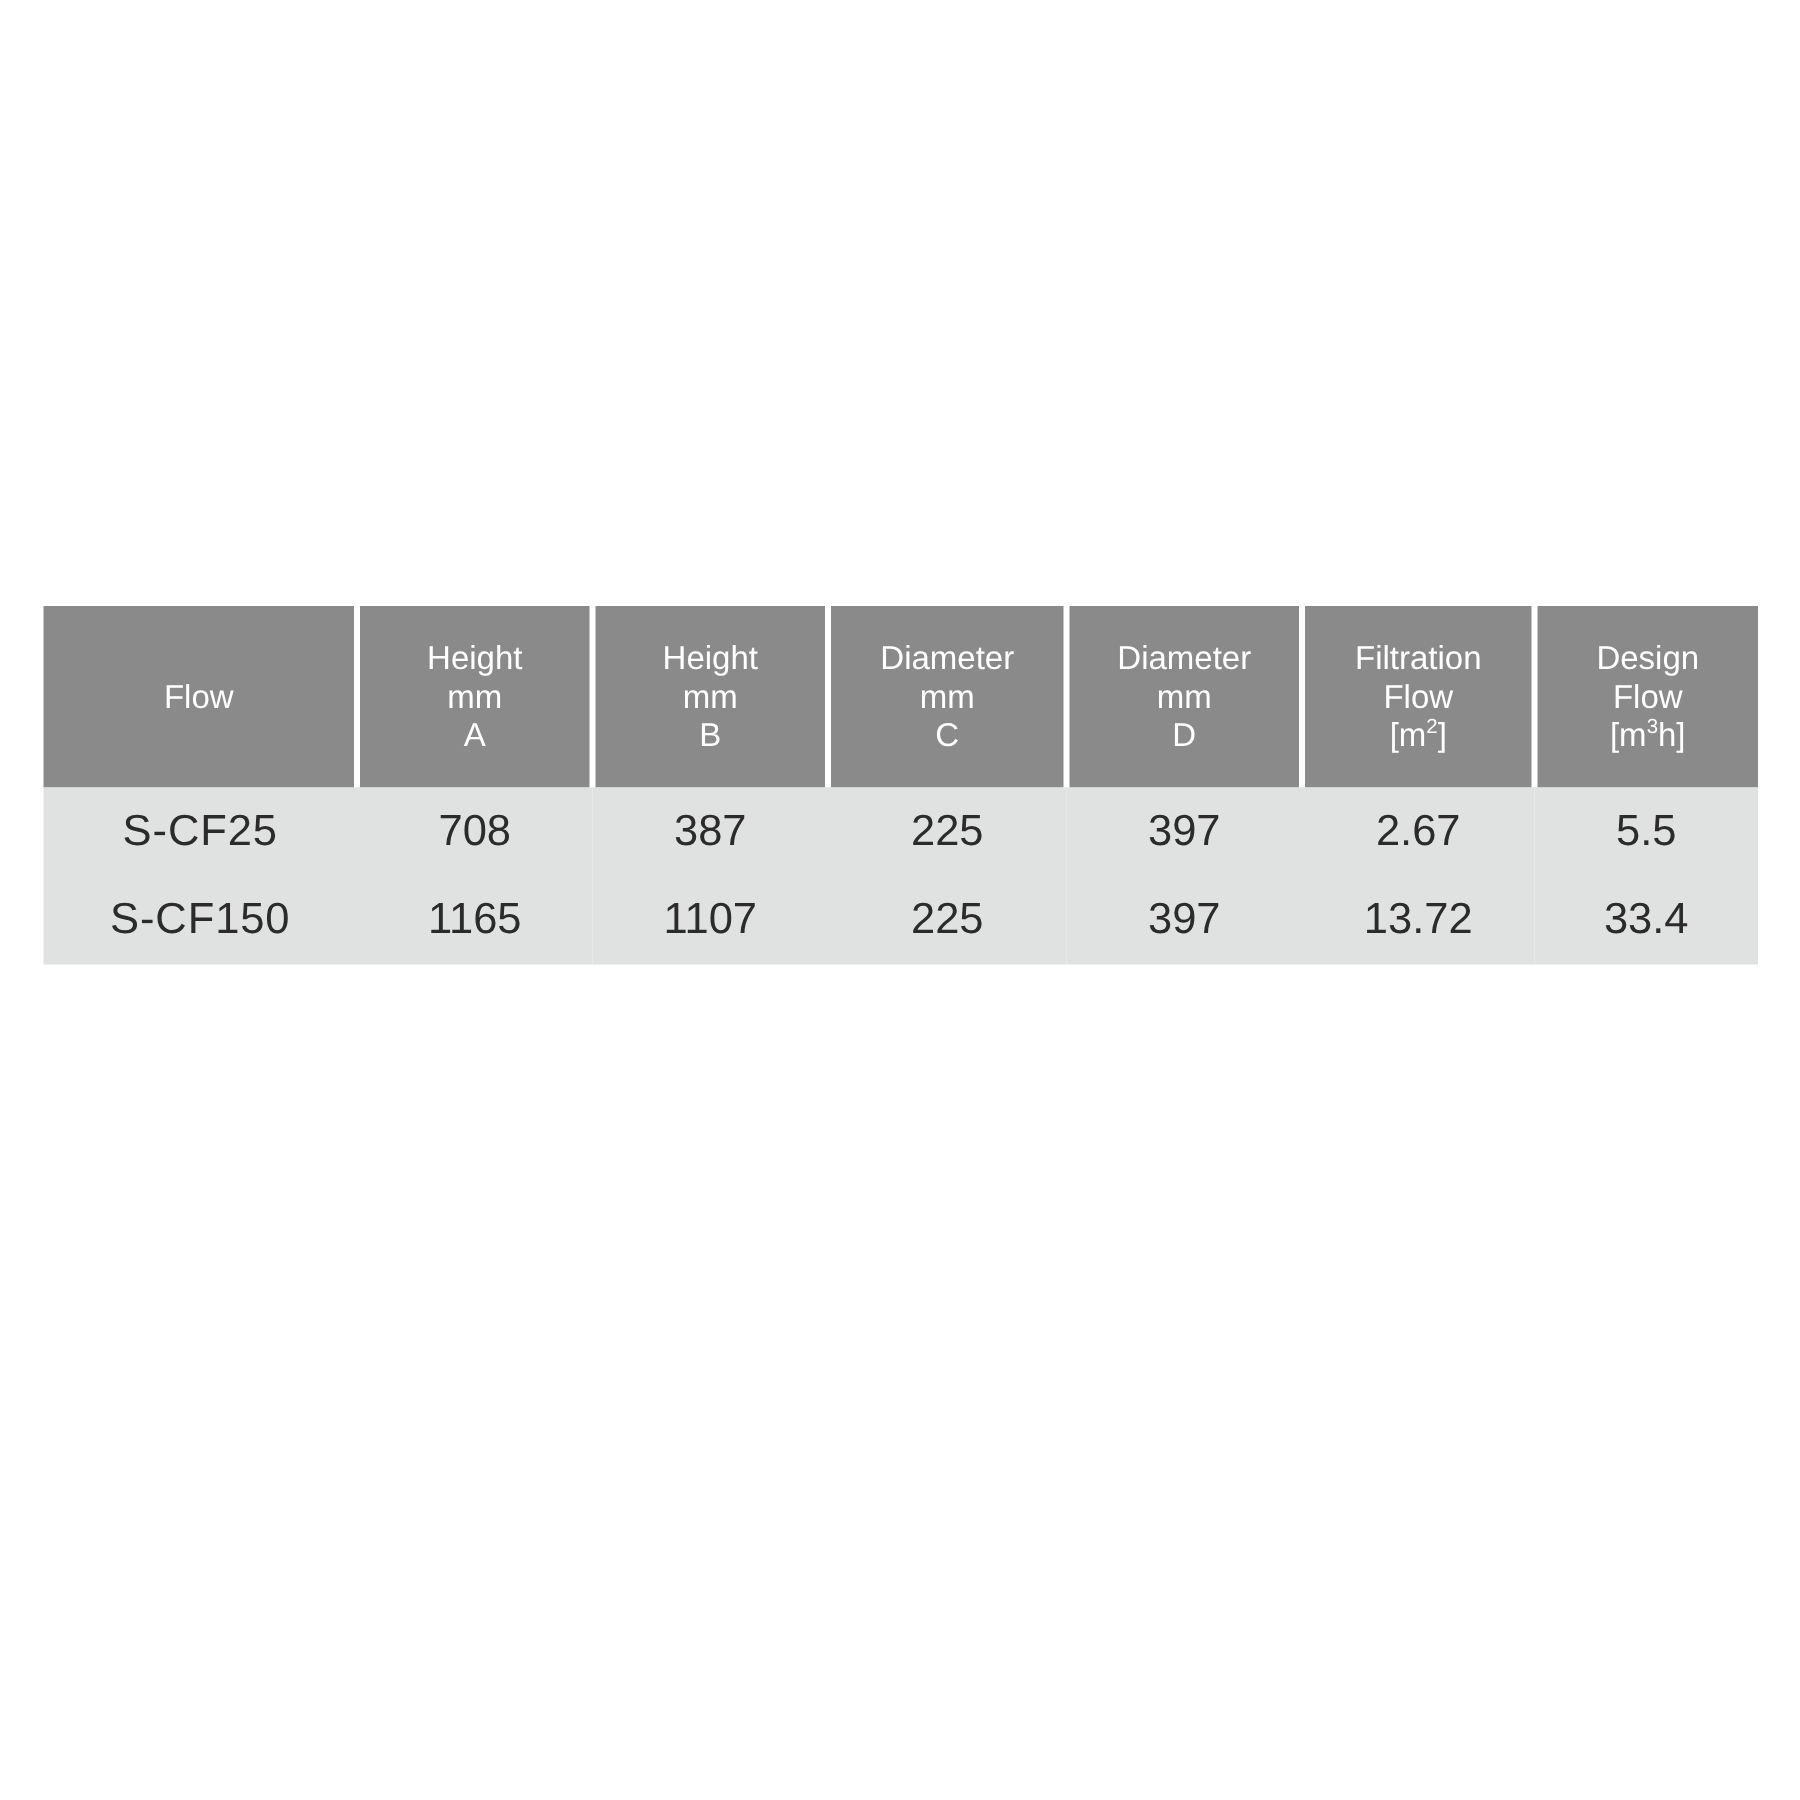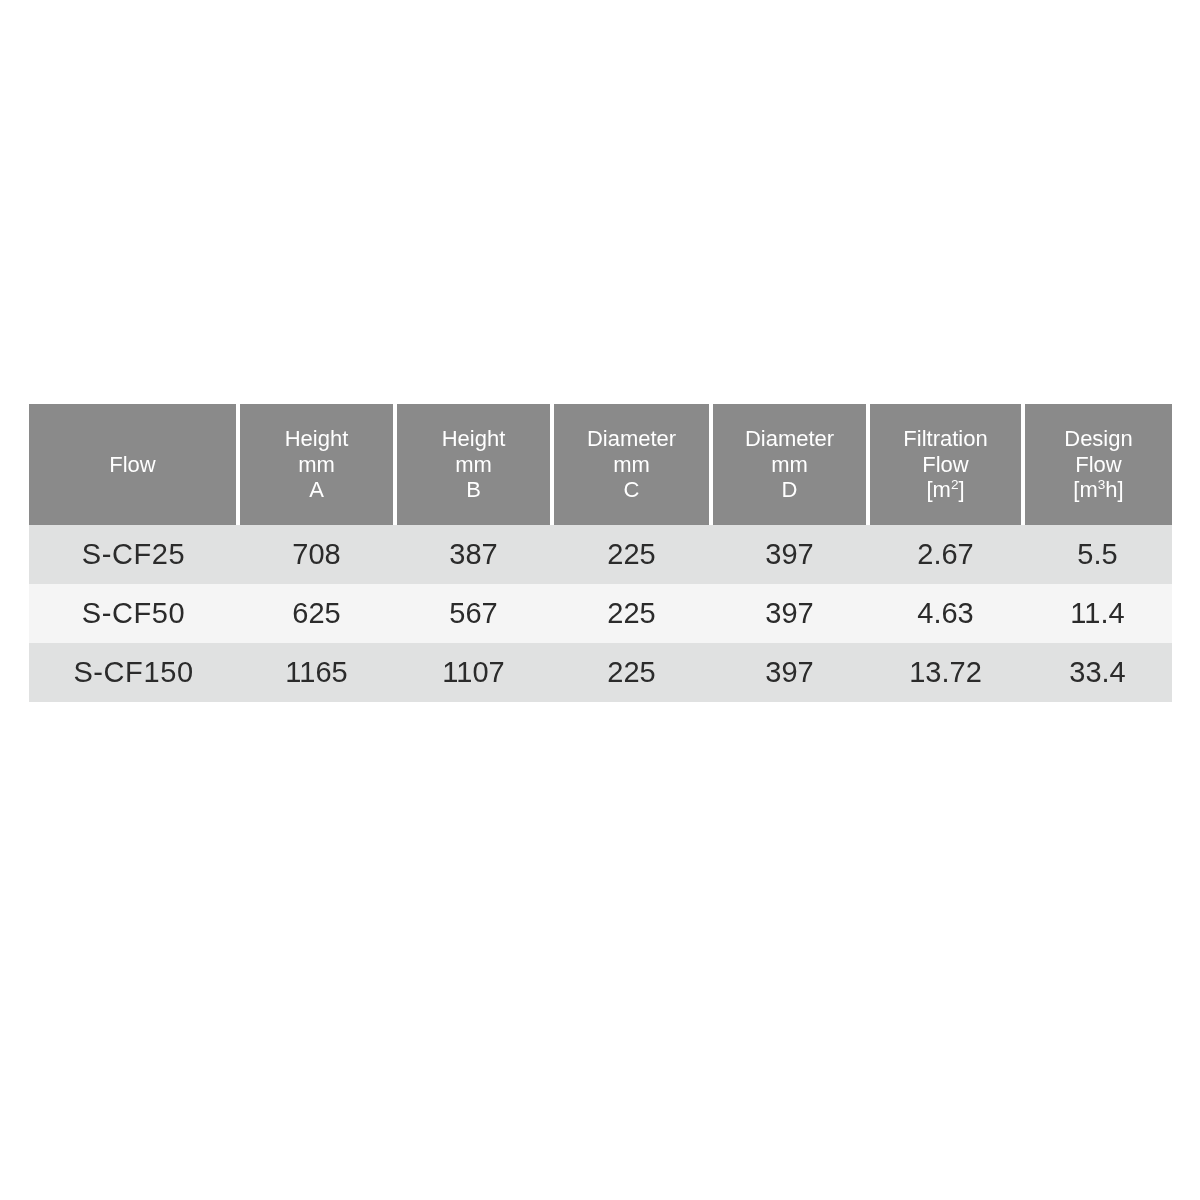--- a/index.html
+++ b/index.html
@@ -166,29 +166,20 @@
 
       <tr class="data-row row-odd">
             <td class="model-cell">S-CF25</td>
             <td>708</td>
             <td>387</td>
             <td>225</td>
             <td>397</td>
             <td>2.67</td>
             <td>5.5</td>
           </tr>
-          <tr class="data-row row-even">
-            <td class="model-cell">S-CF50</td>
-            <td>625</td>
-            <td>567</td>
-            <td>225</td>
-            <td>397</td>
-            <td>4.63</td>
-            <td>11.4</td>
-          </tr>
           <tr class="data-row row-odd">
             <td class="model-cell">S-CF150</td>
             <td>1165</td>
             <td>1107</td>
             <td>225</td>
             <td>397</td>
             <td>13.72</td>
             <td>33.4</td>
           </tr>
         </tbody>

